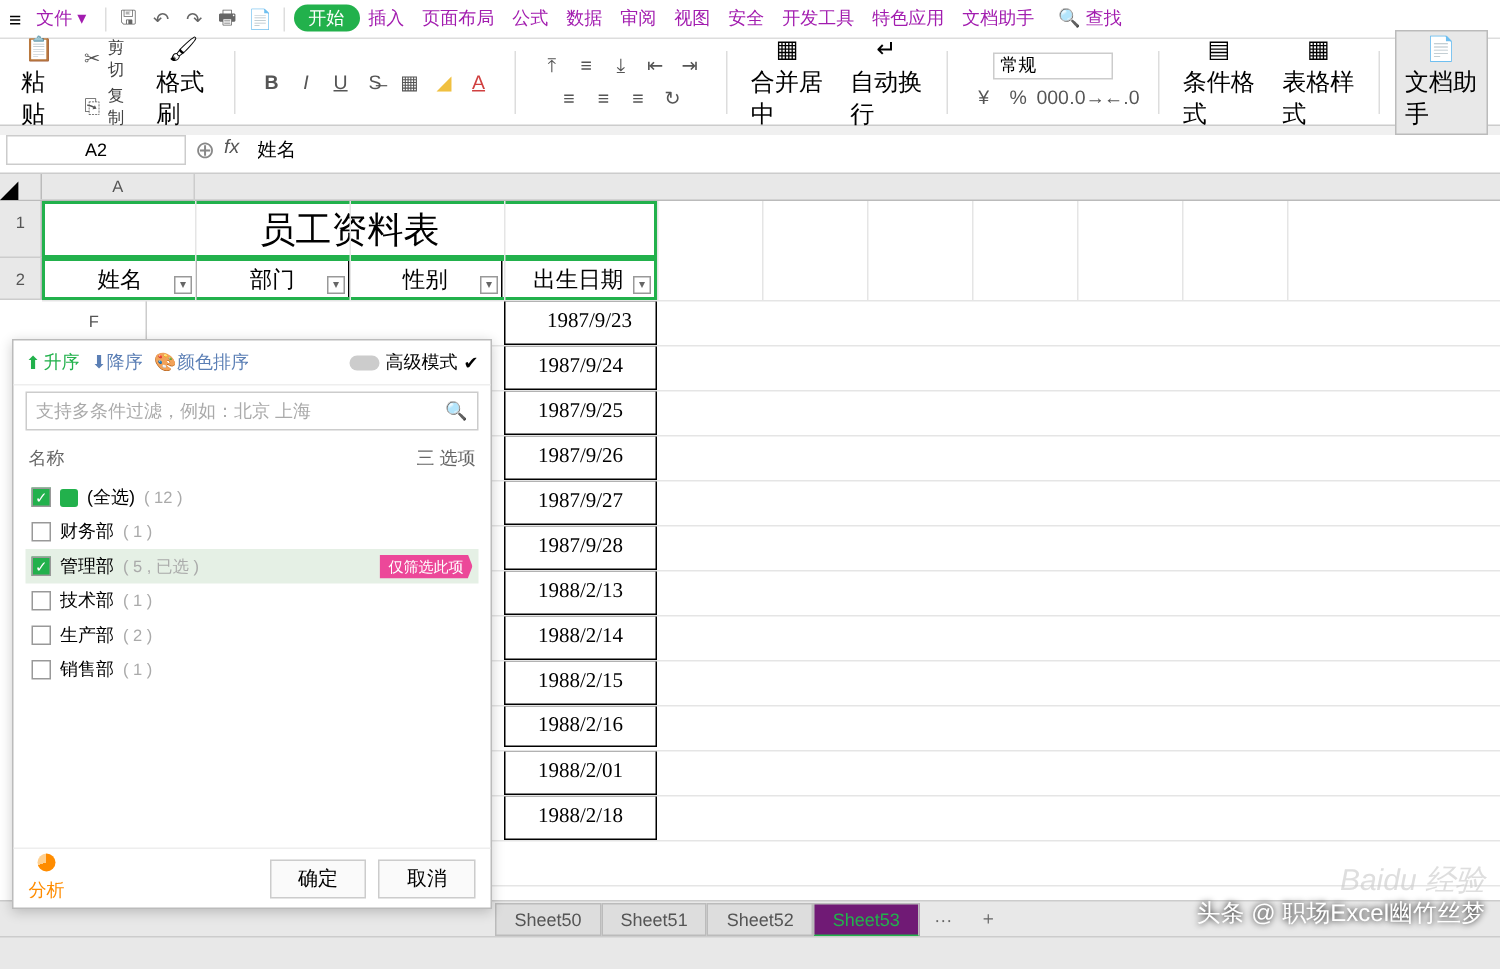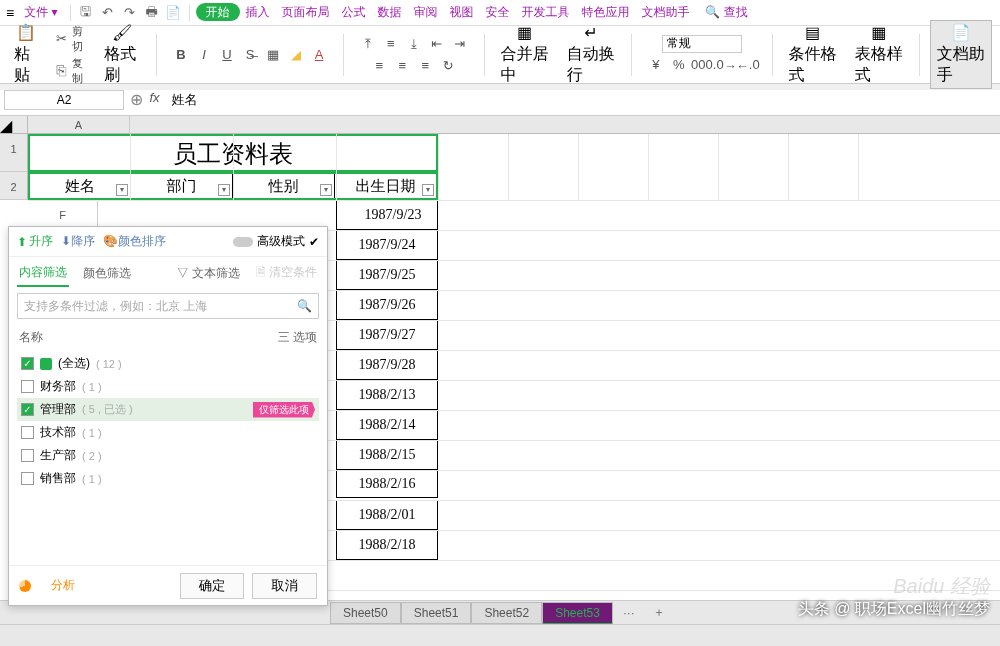--- a/index.html
+++ b/index.html
@@ -69,21 +69,21 @@
 .fp-listhdr { display: flex; justify-content: space-between; padding: 6px 10px; color: #666; }
 .fp-list { flex: 1; overflow: auto; padding: 0 8px; }
 .fp-item { display: flex; align-items: center; gap: 6px; padding: 3px 4px; cursor: pointer; }
 .fp-item.hover { background: #e5f0e5; }
 .fp-item .cb { width: 13px; height: 13px; border: 1px solid #999; display: inline-flex; align-items: center; justify-content: center; font-size: 10px; color: #22b14c; background: #fff; }
 .fp-item .cb.chk { background: #22b14c; color: #fff; }
 .fp-item .count { color: #aaa; font-size: 11px; }
 .fp-item .badge { margin-left: auto; background: #ec4899; color: #fff; font-size: 10px; padding: 1px 6px; clip-path: polygon(0 0, 95% 0, 100% 50%, 95% 100%, 0 100%); }
 .fp-item .icon-green { width: 12px; height: 12px; background: #22b14c; border-radius: 2px; }
 .fp-bottom { height: 40px; border-top: 1px solid #eee; display: flex; align-items: center; padding: 0 10px; gap: 8px; }
-.fp-bottom .analysis { color: #ff8c00; display: flex; align-items: center; gap: 20px; }
+.fp-bottom .analysis { color: #ff8c00; display: flex; align-items: center; gap: 4px; flex-direction: column; }
 .fp-bottom .pie { width: 12px; height: 12px; border-radius: 50%; background: conic-gradient(#ff8c00 0 70%, #ffd090 70% 100%); }
 .fp-bottom .btn { border: 1px solid #ccc; padding: 3px 18px; background: #fafafa; cursor: pointer; }
 
 
 .sheet-tabs { position: absolute; bottom: 22px; left: 0; right: 0; height: 24px; background: #e8e8e8; display: flex; align-items: center; padding-left: 330px; font-size: 12px; gap: 2px; border-top: 1px solid #ccc; }
 .sheet-tab { padding: 3px 12px; background: #ddd; border: 1px solid #bbb; cursor: pointer; color: #555; }
 .sheet-tab.active { background: #701a75; border-bottom: 2px solid #22b14c; color: #22b14c; }
 .sheet-add { padding: 3px 8px; cursor: pointer; color: #666; }
 
 
@@ -285,27 +285,20 @@
   <div class="fp-top">
     <span class="link">
         <span>⬆</span>
         <span>升序</span>
       </span>
     <span class="link2"><span>⬇</span><span>降序</span></span>
     <span class="link2"><span>🎨</span><span>颜色排序</span></span>
     <span class="spacer"></span>
     <span class="toggle"><span style="width:20px;height:10px;border-radius:5px;background:#ccc;display:inline-block"></span><span>高级模式</span> ✔</span>
   </div>
-  <div class="fp-tabs">
-    <span class="fp-tab active">内容筛选</span>
-    <span class="fp-tab">颜色筛选</span>
-    <span class="spacer" style="flex:1"></span>
-    <span class="fp-tab">▽ <span>文本筛选</span></span>
-    <span class="fp-tab" style="color:#ccc">🗎 <span>清空条件</span></span>
-  </div>
   <div class="fp-search">
     <span>支持多条件过滤，例如：北京 上海</span>
     <span class="sicon">🔍</span>
   </div>
   <div class="fp-listhdr">
     <span>名称</span>
     <span>三 选项</span>
   </div>
   <div class="fp-list" id="fp-list">
       <div class="fp-item">

